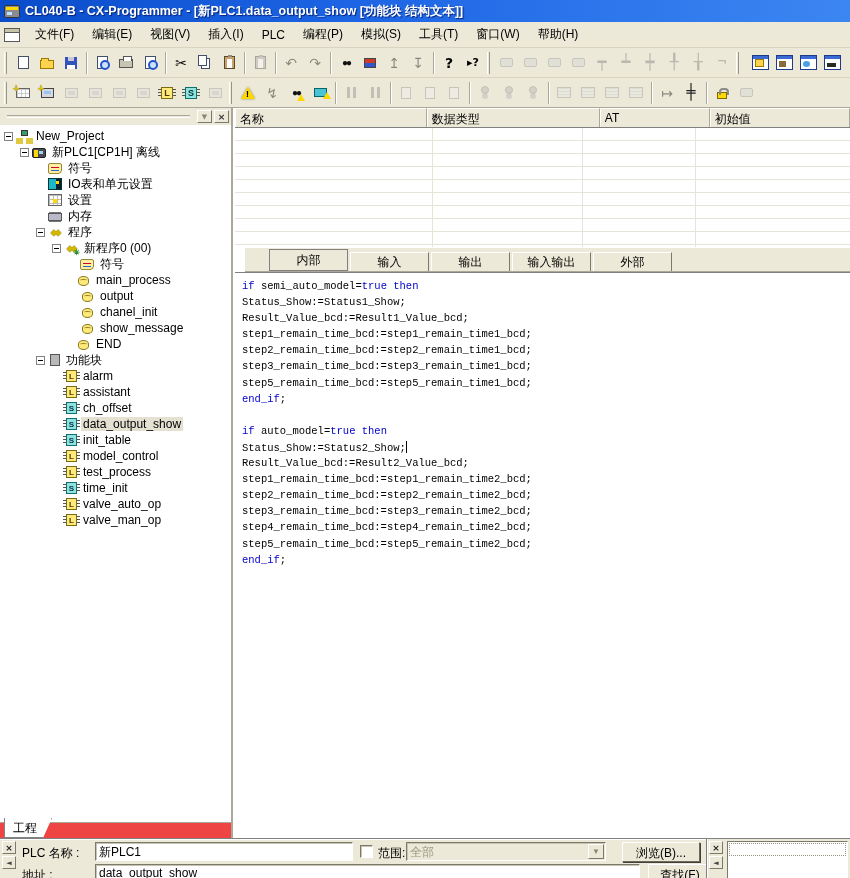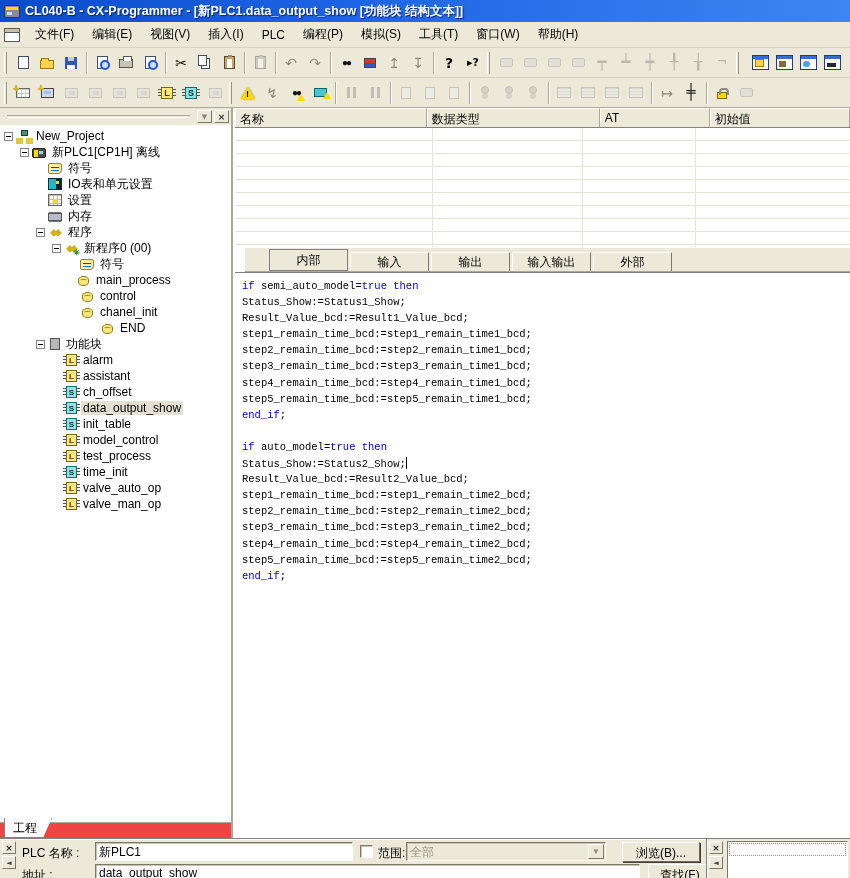--- a/index.html
+++ b/index.html
@@ -495,28 +495,33 @@
             <span class="lbl">符号</span>
           </div>
           <div class="trow" style="padding-left: 64px;">
             <span style="width: 12px; flex: 0 0 auto;"></span>
             <span class="tri tri-sec"></span>
             <span class="lbl">main_process</span>
           </div>
           <div class="trow" style="padding-left: 68px;">
             <span style="width: 12px; flex: 0 0 auto;"></span>
             <span class="tri tri-sec"></span>
-            <span class="lbl">control</span>
+            <span class="lbl">output</span>
           </div>
           <div class="trow" style="padding-left: 68px;">
             <span style="width: 12px; flex: 0 0 auto;"></span>
             <span class="tri tri-sec"></span>
             <span class="lbl">chanel_init</span>
           </div>
-          <div class="trow" style="padding-left: 88px;">
+          <div class="trow" style="padding-left: 68px;">
+            <span style="width: 12px; flex: 0 0 auto;"></span>
+            <span class="tri tri-sec"></span>
+            <span class="lbl">show_message</span>
+          </div>
+          <div class="trow" style="padding-left: 64px;">
             <span style="width: 12px; flex: 0 0 auto;"></span>
             <span class="tri tri-sec"></span>
             <span class="lbl">END</span>
           </div>
           <div class="trow" style="padding-left: 36px;">
             <span class="exp"></span>
             <span class="tri tri-fbf"></span>
             <span class="lbl">功能块</span>
           </div>
           <div class="trow" style="padding-left: 52px;">
@@ -596,21 +601,20 @@
           <div class="vtab">输入输出</div>
           <div class="vtab">外部</div>
         </div>
       <div id="codearea">
           <div class="cl"><span class="kw">if</span><span> semi_auto_model=</span><span class="kw">true</span><span> </span><span class="kw">then</span></div>
           <div class="cl"><span>Status_Show:=Status1_Show;</span></div>
           <div class="cl"><span>Result_Value_bcd:=Result1_Value_bcd;</span></div>
           <div class="cl"><span>step1_remain_time_bcd:=step1_remain_time1_bcd;</span></div>
           <div class="cl"><span>step2_remain_time_bcd:=step2_remain_time1_bcd;</span></div>
           <div class="cl"><span>step3_remain_time_bcd:=step3_remain_time1_bcd;</span></div>
-          <div class="cl"><span>step4_remain_time_bcd:=step4_remain_time1_bcd;</span></div>
           <div class="cl"><span>step5_remain_time_bcd:=step5_remain_time1_bcd;</span></div>
           <div class="cl"><span class="kw">end_if</span><span>;</span></div>
           <div class="cl">&nbsp;</div>
           <div class="cl"><span class="kw">if</span><span> auto_model=</span><span class="kw">true</span><span> </span><span class="kw">then</span></div>
           <div class="cl"><span>Status_Show:=Status2_Show;</span><span class="caret"></span></div>
           <div class="cl"><span>Result_Value_bcd:=Result2_Value_bcd;</span></div>
           <div class="cl"><span>step1_remain_time_bcd:=step1_remain_time2_bcd;</span></div>
           <div class="cl"><span>step2_remain_time_bcd:=step2_remain_time2_bcd;</span></div>
           <div class="cl"><span>step3_remain_time_bcd:=step3_remain_time2_bcd;</span></div>
           <div class="cl"><span>step4_remain_time_bcd:=step4_remain_time2_bcd;</span></div>

